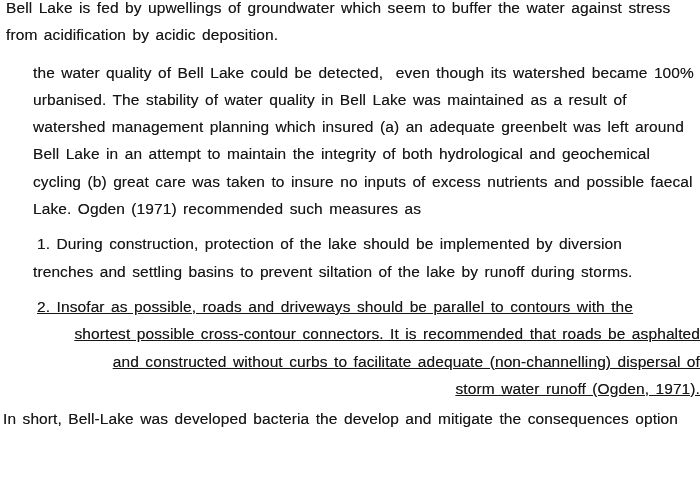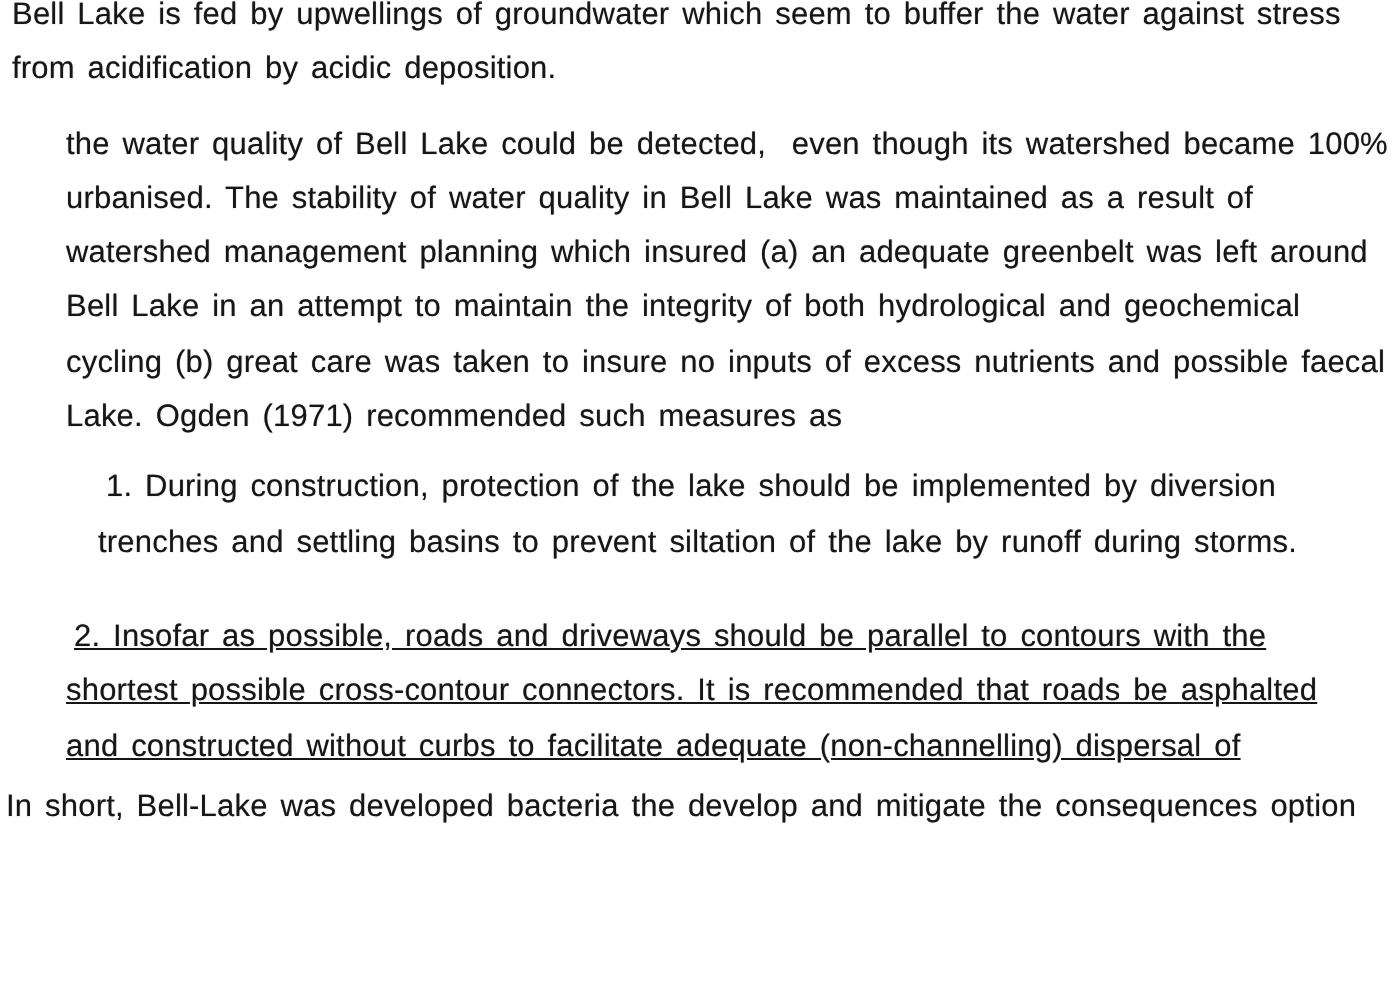--- a/index.html
+++ b/index.html
@@ -27,34 +27,34 @@
     line-height: 27.3px;
     word-spacing: 2px;
     letter-spacing: 0.1px;
     overflow: hidden;
   }
   .para {
     margin: 0;
   }
   .para.p-intro        { margin-bottom: 10px; }
   .para.p-conclusion   { margin-bottom: 8px;  }
-  .para.p-item1        { margin-bottom: 20px; padding-left: 16px;  }
+  .para.p-item1        { margin-bottom: 8px;  }
   .para.p-item2        { margin-bottom: 3px; text-decoration: underline;  }
   .para.p-summary      { margin-bottom: 0;    }
   .line {
     display: block;
     white-space: pre;   
   }
   .p-intro .line       { margin-left: 6px; }
   .p-conclusion .line.first { margin-left: 7px; }
   .p-conclusion .line.cont  { margin-left: 33px; }
   .p-item1 .line.num   { margin-left: 37px; }
   .p-item1 .line.cont  { margin-left: 33px; }
   .p-item2 .line.num   { margin-left: 37px; }
-  .p-item2 .line.cont  { margin-left: 33px; }
+  .p-item2 .line.cont  { margin-left: 33px; text-align: right; }
   .p-summary .line     { margin-left: 3px; }
   strong.lead {
     font-weight: bold;
     letter-spacing: 0.2px;
   }
 </style>
 </head>
 <body>
 
 <div class="page">
@@ -75,19 +75,20 @@
 
   <p class="para p-item1">
     <span class="line num">1. During construction, protection of the lake should be implemented by diversion</span>
     <span class="line cont">trenches and settling basins to prevent siltation of the lake by runoff during storms.</span>
   </p>
 
   <p class="para p-item2">
     <span class="line num">2. Insofar as possible, roads and driveways should be parallel to contours with the</span>
     <span class="line cont">shortest possible cross-contour connectors. It is recommended that roads be asphalted</span>
     <span class="line cont">and constructed without curbs to facilitate adequate (non-channelling) dispersal of</span>
+    <span class="line cont">storm water runoff (Ogden, 1971).</span>
   </p>
 
   <p class="para p-summary">
     <span class="line">In short, Bell-Lake was developed bacteria the develop and mitigate the consequences option</span>
   </p>
 
 </div>
 
 </body></html>

